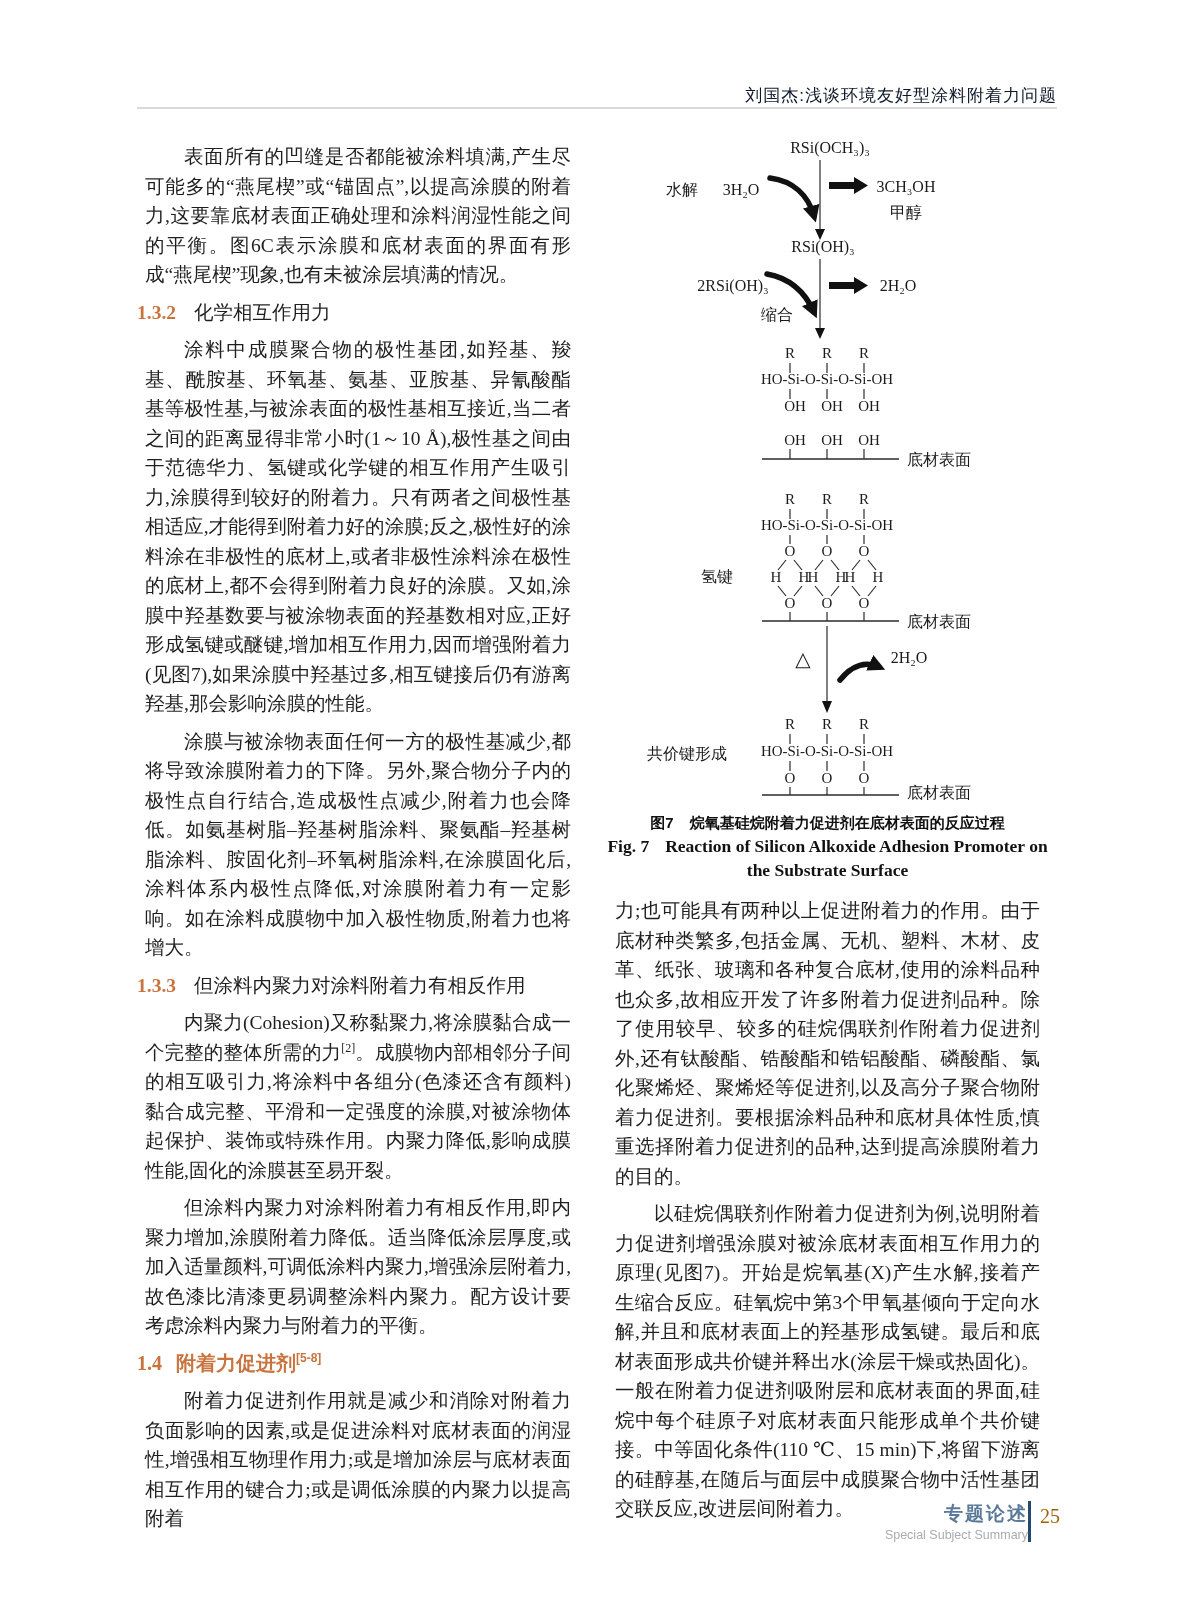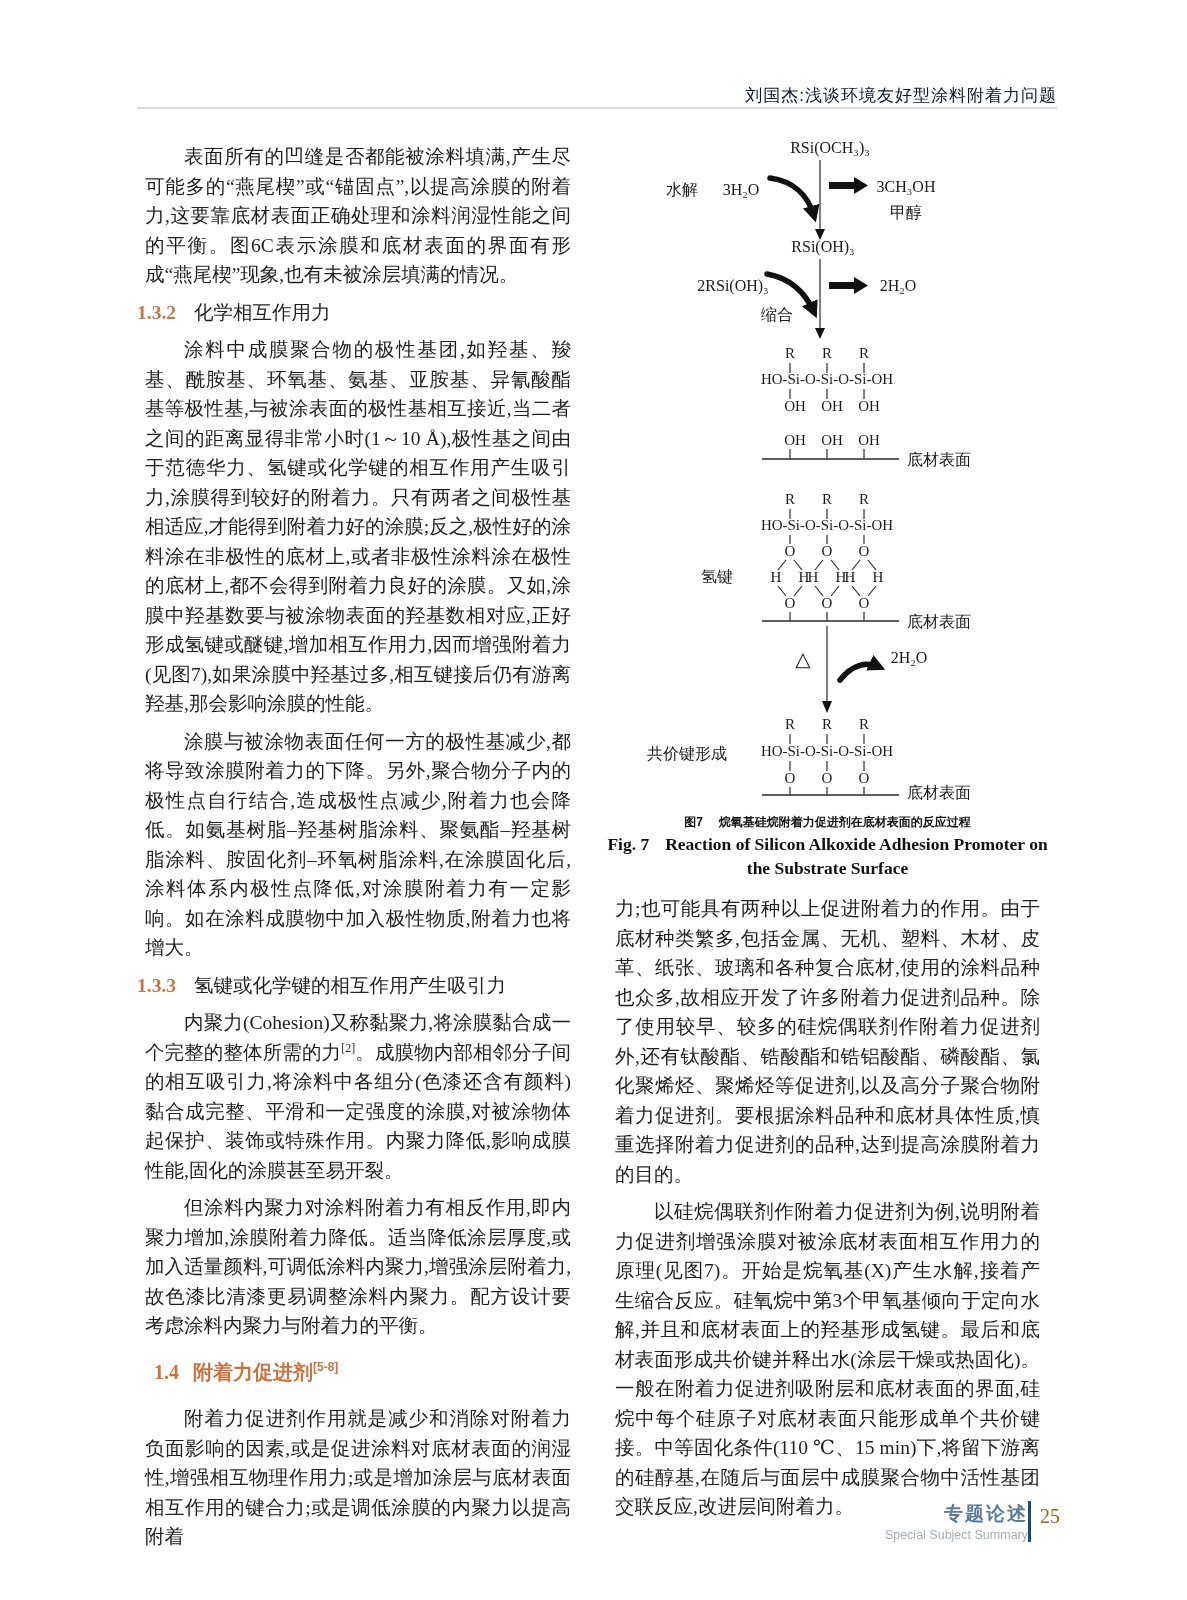--- a/index.html
+++ b/index.html
@@ -16,37 +16,37 @@
     position:absolute; top:107px; left:137px; width:920px; height:2px; background:#dadada;
   }
   
   .col-left  { position:absolute; left:137px; top:134px; width:442px; }
   .col-right { position:absolute; left:607px; top:132px; width:441px; }
   .bp { margin:8px; font-size:19.5px; line-height:29.5px; text-align:justify; }
   .indent { text-indent:2em; }
   .h3 { margin:0; font-size:19.5px; line-height:29.5px; }
   .hnum { color:#c9743f; font-family:Liberation Serif, serif; font-weight:bold; margin-right:18px; }
   .htitle { color:#1f1f1f;text-align:center; }
-  .h2 { margin:17px; font-size:20px; line-height:29.5px; font-family:"Liberation Sans",sans-serif;
+  .h2 { margin:0; font-size:20px; line-height:29.5px; font-family:"Liberation Sans",sans-serif;
         font-weight:bold; color:#c9743f; }
   .h2 .hnum { margin-right:14px; }
   .supref { font-size:12px; vertical-align:super; line-height:0; }
   
   figure { margin:0; }
   .figure-svg text { fill:#1a1a1a; font-family:"Liberation Serif","DejaVu Serif",serif; }
   .figure-svg .zh { font-family:"Liberation Sans",sans-serif; font-size:16px; }
   .figure-svg .t16 { font-size:16px; }
   .figure-svg .t15 { font-size:15px; }
   .figure-svg .t20 { font-size:20px; }
   .figure-svg line { stroke:#2b2b2b; stroke-width:1.2; }
   .figure-svg .subline { stroke-width:1.5; }
   .figure-svg .curve { fill:none; stroke:#111; stroke-width:5.5; stroke-linecap:round; }
   .figure-svg .solid { fill:#111; stroke:none; }
   .fig-caption { text-align:center; margin-top:10px; }
-  .cap-zh { font-family:"Liberation Sans",sans-serif; font-weight:bold; font-size:12px; color:#111; }
+  .cap-zh { font-family:"Liberation Sans",sans-serif; font-weight:bold; font-size:15px; color:#111; }
   .cap-label { margin-right:16px; }
   .cap-en { font-family:"Liberation Serif",serif; font-weight:bold; font-size:17.5px; margin-top:3px; color:#111; }
   .right-paras { margin-top:15px; }
   
   .footer { position:absolute; left:875px; top:1501px; width:185px; display:flex; }
   .f-text { flex:1; text-align:right; }
   .f-zh { font-family:"Liberation Sans",sans-serif; font-weight:bold; font-size:19px;
           color:#5b7a99; letter-spacing:2px; }
   .f-en { font-family:"Liberation Sans",sans-serif; font-size:12.5px; color:#a7adb3; margin-top:1px; }
   .f-bar { width:3px; background:#24496f; }
@@ -61,21 +61,21 @@
   <div class="running-header-rule"></div>
 
   <div class="col-left">
     <p class="bp indent">表面所有的凹缝是否都能被涂料填满,产生尽可能多的“燕尾楔”或“锚固点”,以提高涂膜的附着力,这要靠底材表面正确处理和涂料润湿性能之间的平衡。图6C表示涂膜和底材表面的界面有形成“燕尾楔”现象,也有未被涂层填满的情况。</p>
     <p class="h3">
       <span class="hnum">1.3.2</span><span class="htitle">化学相互作用力</span>
     </p>
     <p class="bp indent">涂料中成膜聚合物的极性基团,如羟基、羧基、酰胺基、环氧基、氨基、亚胺基、异氰酸酯基等极性基,与被涂表面的极性基相互接近,当二者之间的距离显得非常小时(1～10 Å),极性基之间由于范德华力、氢键或化学键的相互作用产生吸引力,涂膜得到较好的附着力。只有两者之间极性基相适应,才能得到附着力好的涂膜;反之,极性好的涂料涂在非极性的底材上,或者非极性涂料涂在极性的底材上,都不会得到附着力良好的涂膜。又如,涂膜中羟基数要与被涂物表面的羟基数相对应,正好形成氢键或醚键,增加相互作用力,因而增强附着力(见图7),如果涂膜中羟基过多,相互键接后仍有游离羟基,那会影响涂膜的性能。</p>
     <p class="bp indent">涂膜与被涂物表面任何一方的极性基减少,都将导致涂膜附着力的下降。另外,聚合物分子内的极性点自行结合,造成极性点减少,附着力也会降低。如氨基树脂–羟基树脂涂料、聚氨酯–羟基树脂涂料、胺固化剂–环氧树脂涂料,在涂膜固化后,涂料体系内极性点降低,对涂膜附着力有一定影响。如在涂料成膜物中加入极性物质,附着力也将增大。</p>
     <p class="h3">
-      <span class="hnum">1.3.3</span><span class="htitle">氢键或化学键的相互作用产生吸引力</span>
+      <span class="hnum">1.3.3</span><span class="htitle">但涂料内聚力对涂料附着力有相反作用</span>
     </p>
     <p class="bp indent"><span>内聚力(Cohesion)又称黏聚力,将涂膜黏合成一个完整的整体所需的力</span><sup class="supref">[2]</sup><span>。成膜物内部相邻分子间的相互吸引力,将涂料中各组分(色漆还含有颜料)黏合成完整、平滑和一定强度的涂膜,对被涂物体起保护、装饰或特殊作用。内聚力降低,影响成膜性能,固化的涂膜甚至易开裂。</span></p>
     <p class="bp indent">但涂料内聚力对涂料附着力有相反作用,即内聚力增加,涂膜附着力降低。适当降低涂层厚度,或加入适量颜料,可调低涂料内聚力,增强涂层附着力,故色漆比清漆更易调整涂料内聚力。配方设计要考虑涂料内聚力与附着力的平衡。</p>
     <p class="h2">
       <span class="hnum">1.4</span><span>附着力促进剂</span><sup class="supref">[5-8]</sup>
     </p>
     <p class="bp indent">附着力促进剂作用就是减少和消除对附着力负面影响的因素,或是促进涂料对底材表面的润湿性,增强相互物理作用力;或是增加涂层与底材表面相互作用的键合力;或是调低涂膜的内聚力以提高附着</p>
   </div>
 
   <div class="col-right">

